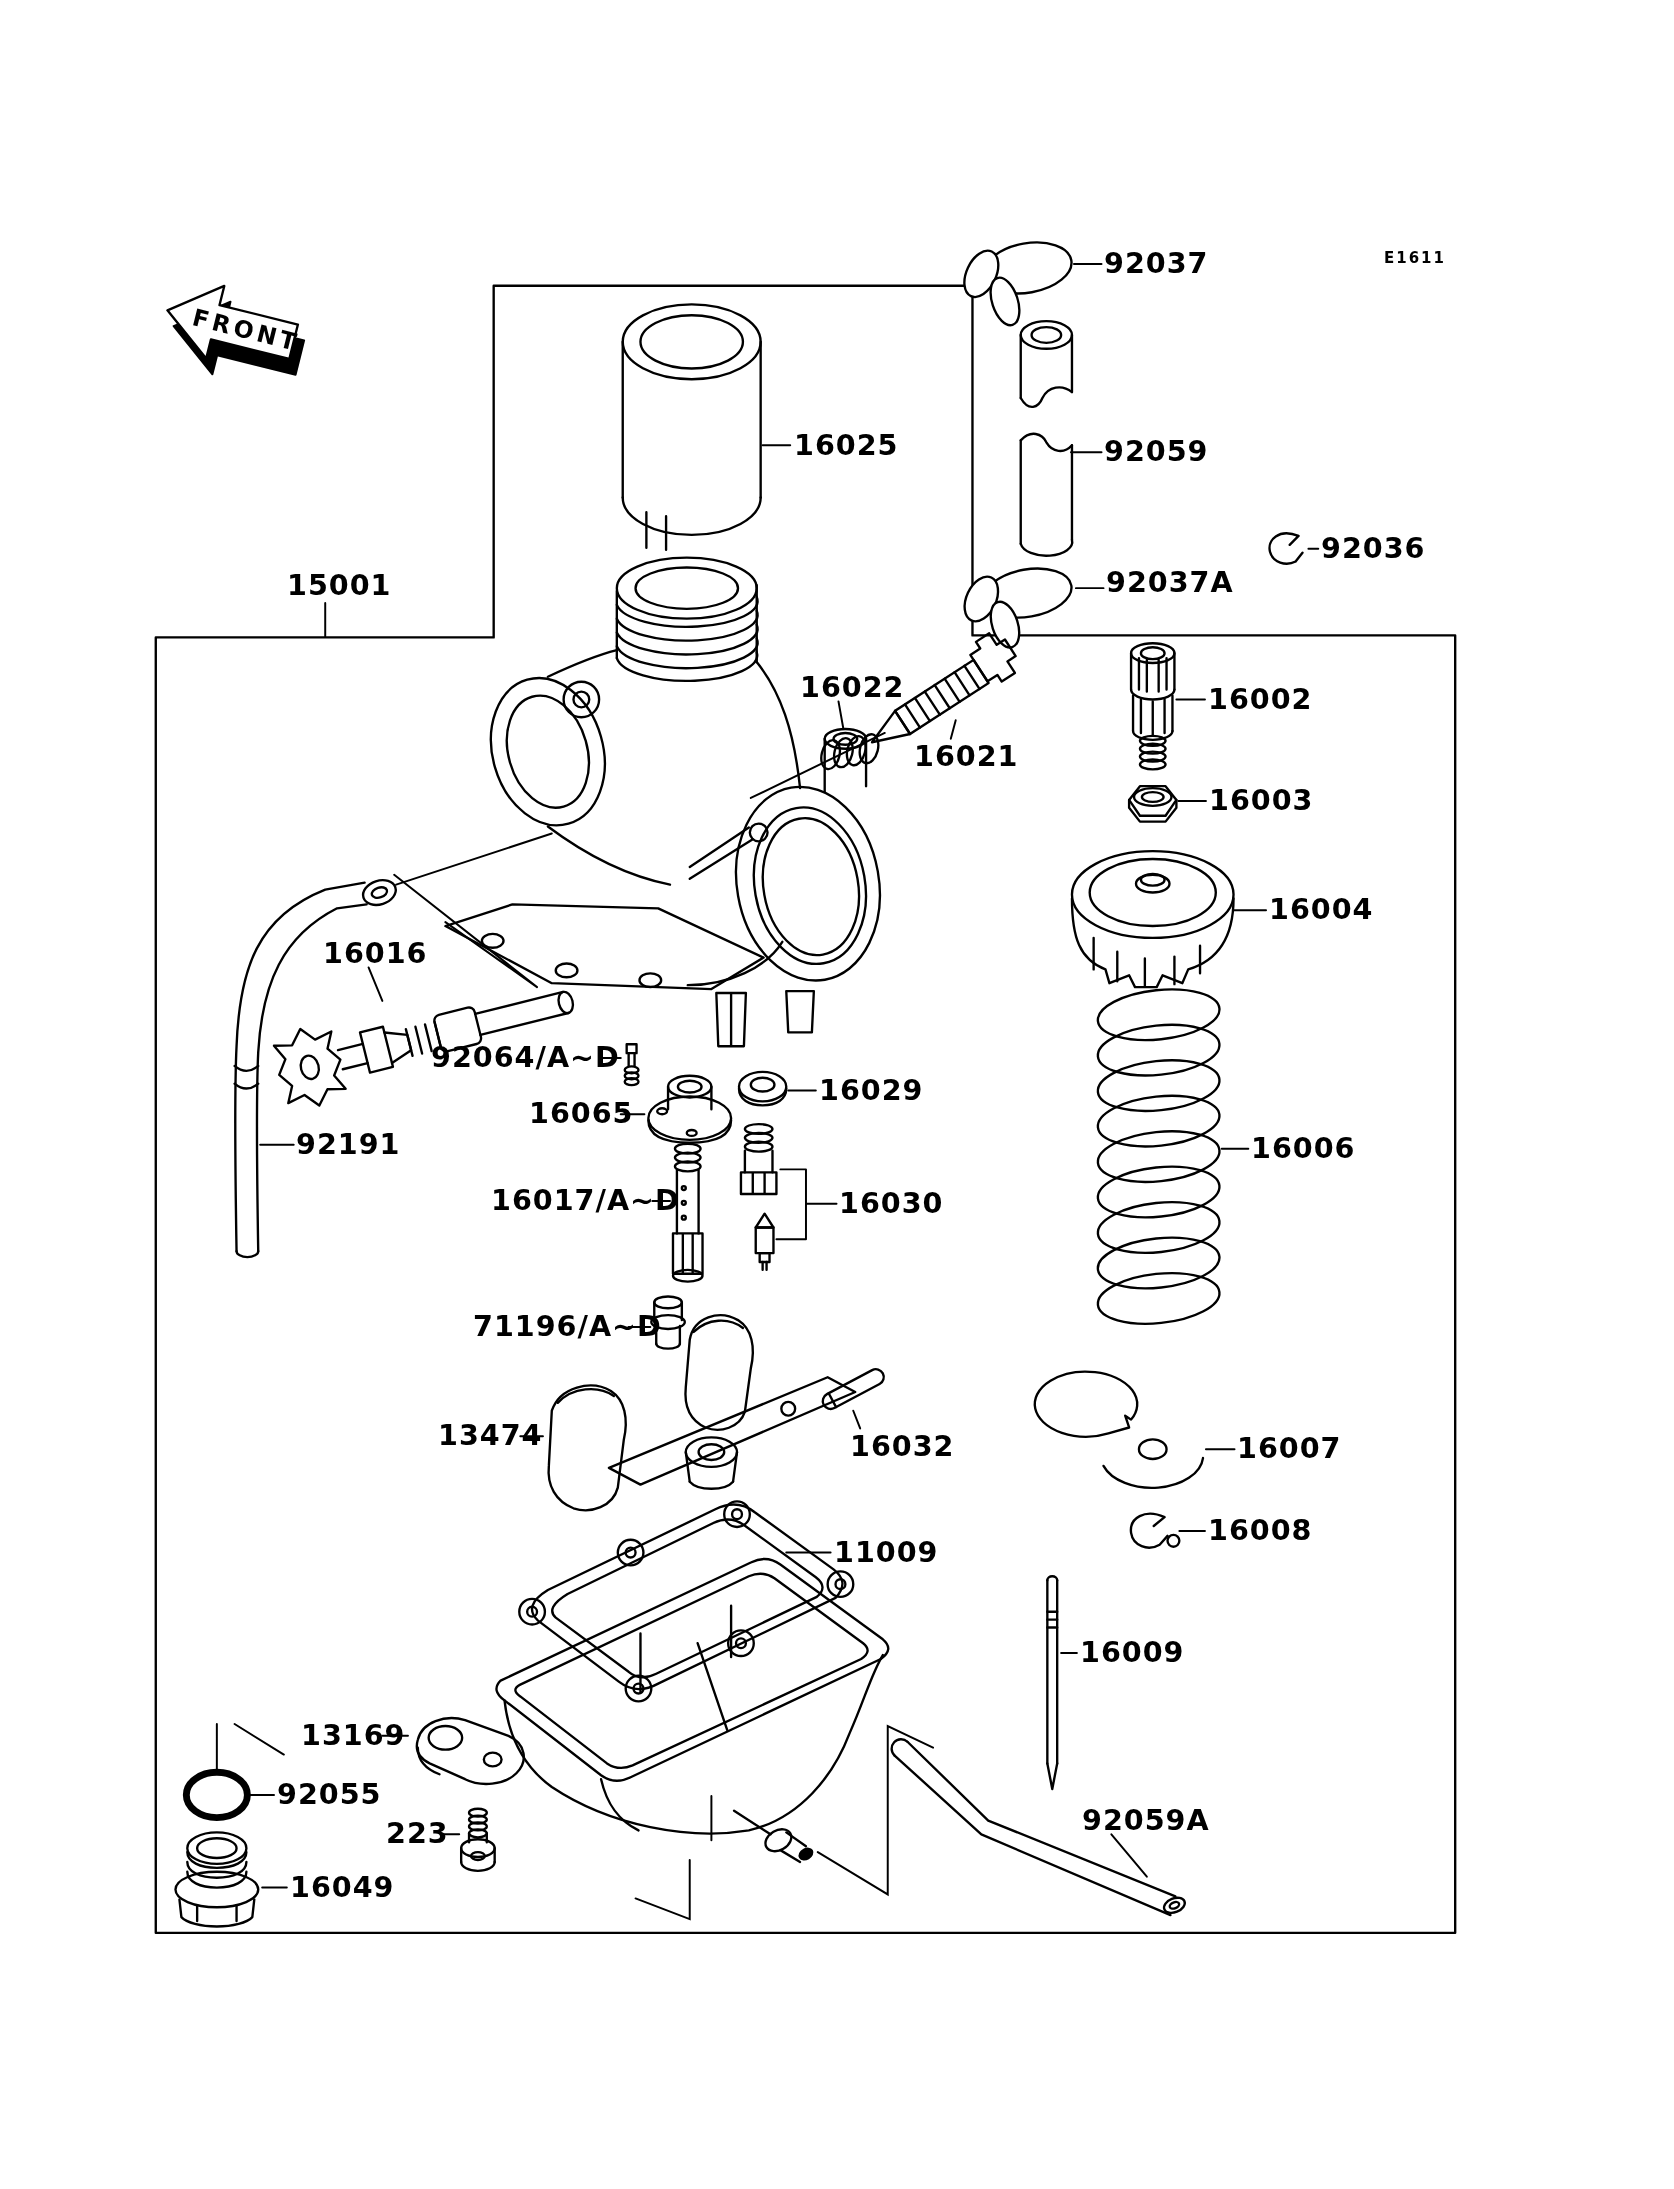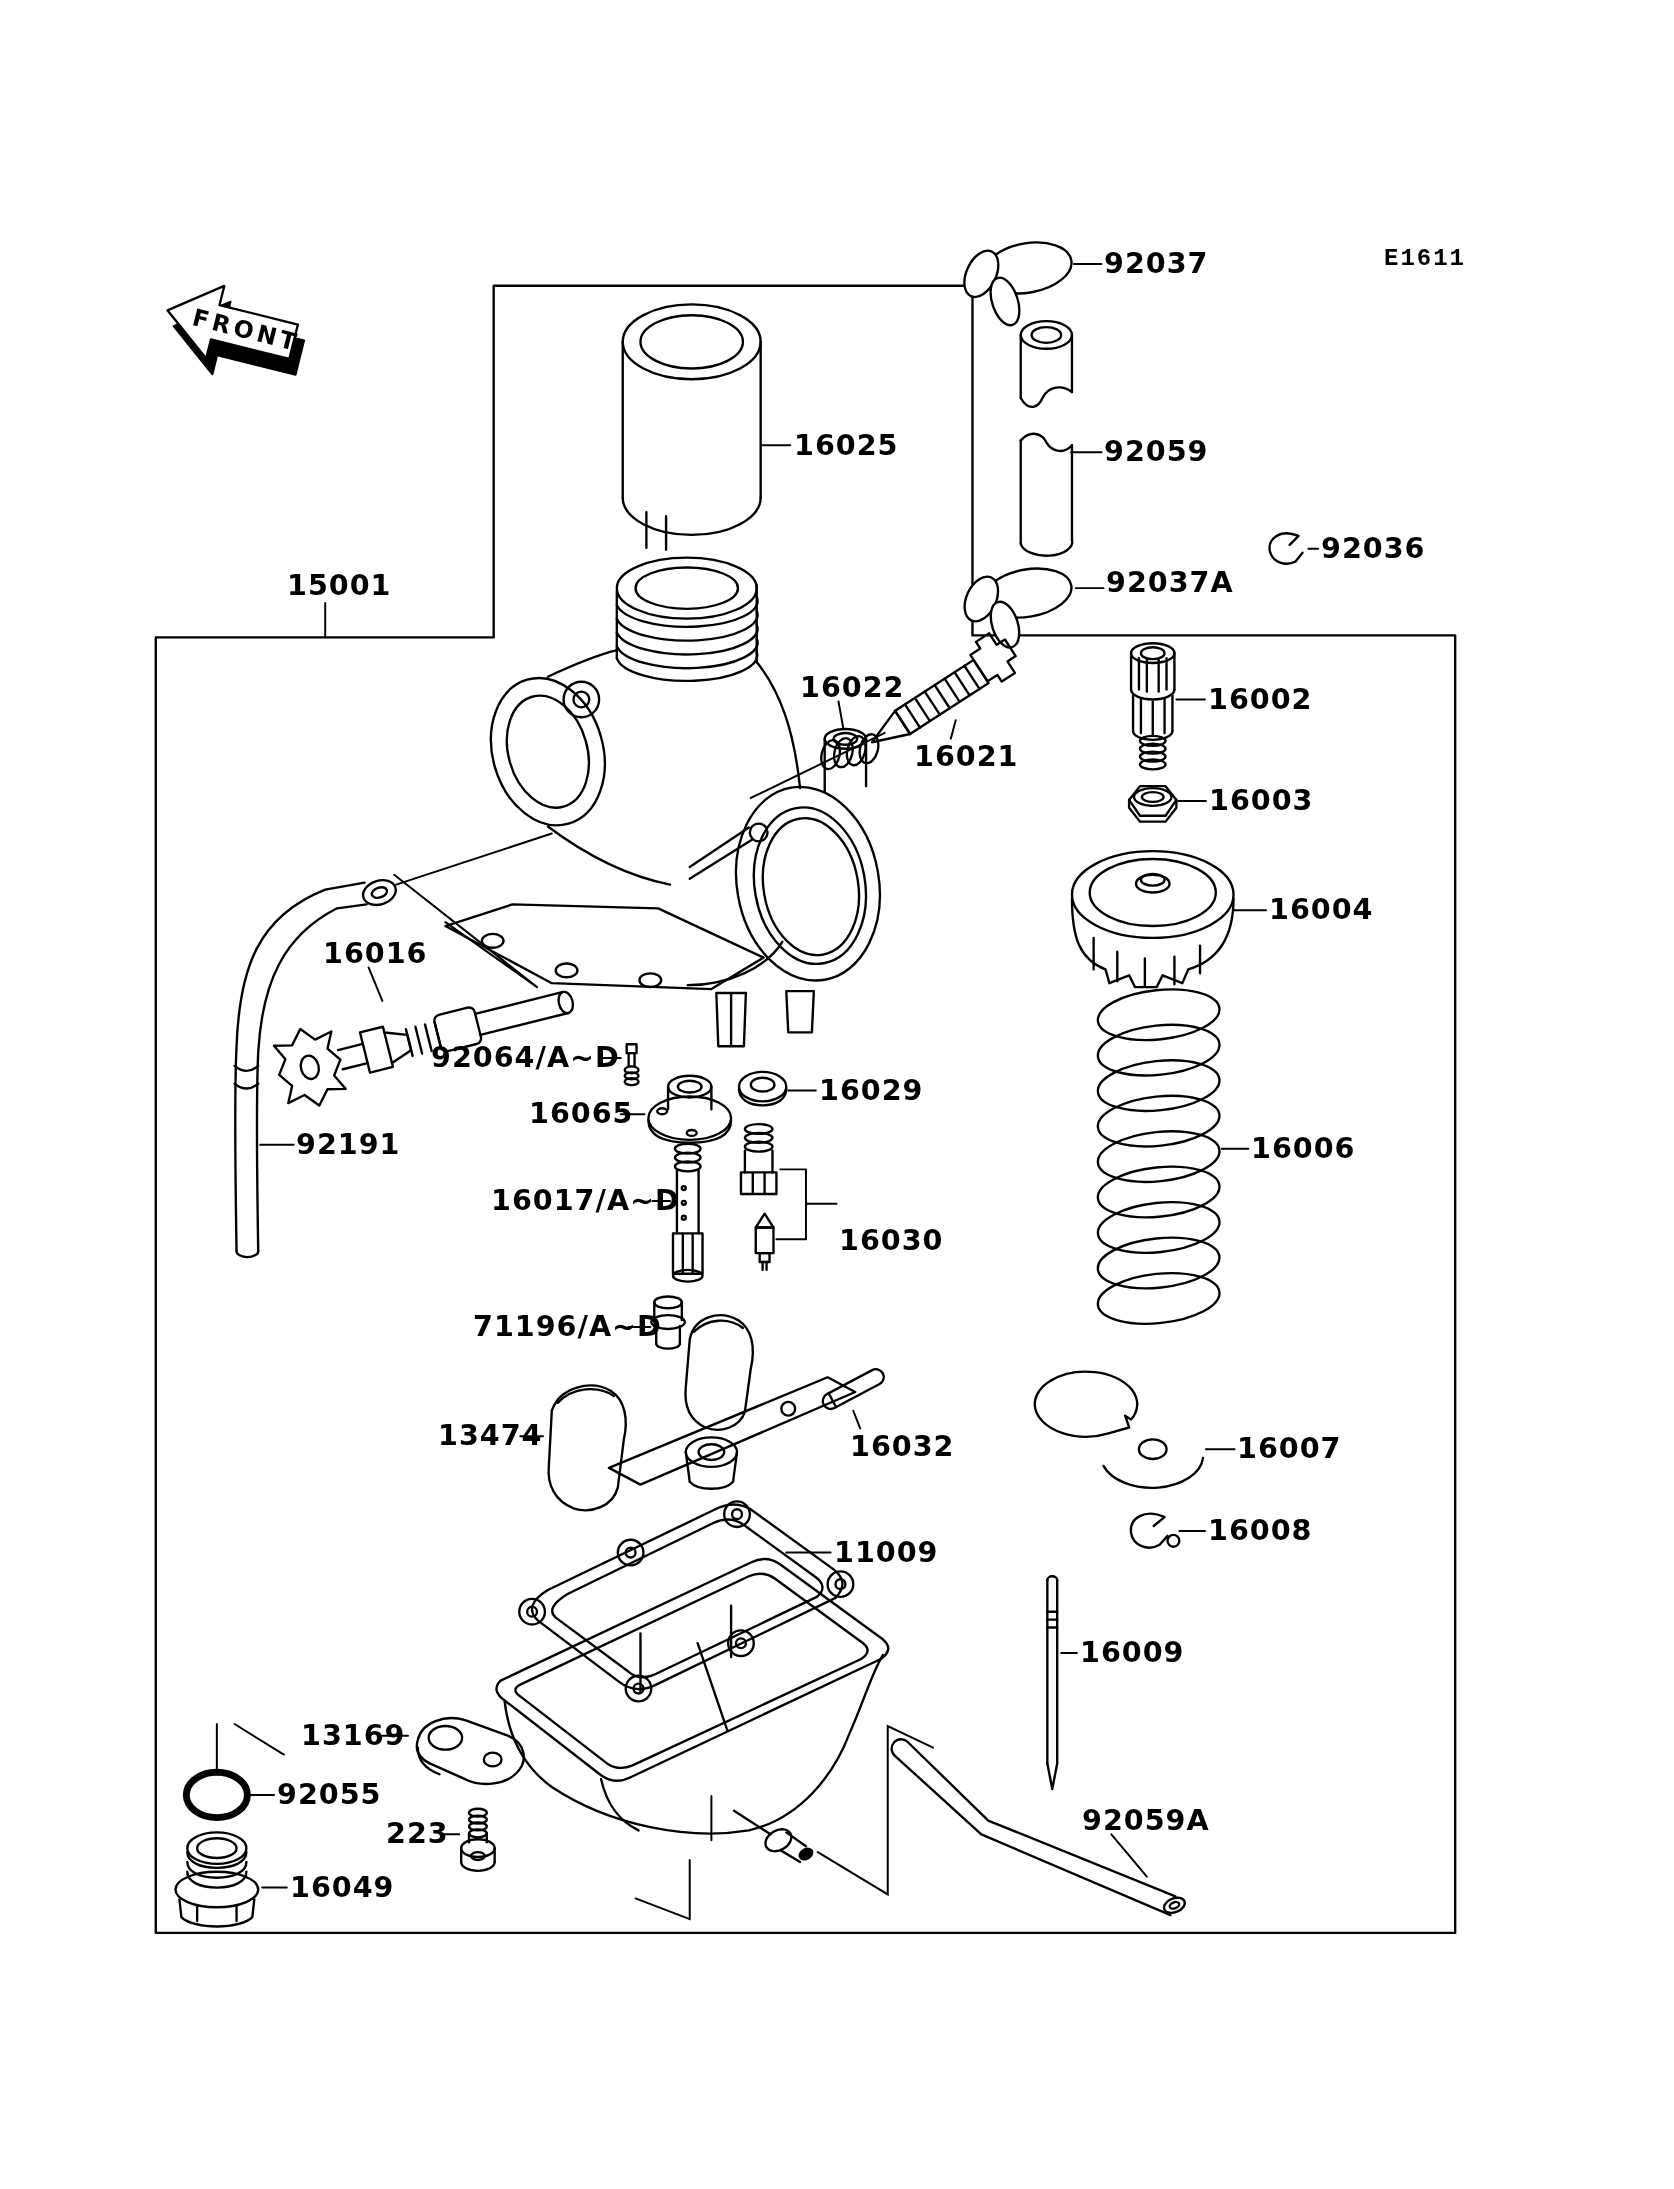--- a/index.html
+++ b/index.html
@@ -14,21 +14,21 @@
   .lbl{
     position:absolute;
     font-weight:bold;
     font-size:28.6px;
     line-height:33px;
     color:#000000;
     letter-spacing:1px;
     white-space:nowrap;
     font-family:"DejaVu Sans", sans-serif;
   }
-  .code{font-size:24px;letter-spacing:2px;font-family:Liberation Mono, monospace;}
+  .code{font-size:15px;letter-spacing:2px;}
   .front{
     position:absolute;
     left:193px;top:303px;
     font-size:23.6px;
     font-weight:bold;
     letter-spacing:3.9px;
     color:#000;
     transform:rotate(14deg);
     transform-origin:left center;
     white-space:nowrap;
@@ -413,21 +413,21 @@
   <div class="lbl" style="left:1208px;top:1514px;">16008</div>
   <div class="lbl" style="left:1080px;top:1636px;">16009</div>
   <div class="lbl" style="left:800px;top:671px;">16022</div>
   <div class="lbl" style="left:914px;top:740px;">16021</div>
   <div class="lbl" style="left:323px;top:937px;text-align:right;">16016</div>
   <div class="lbl" style="left:431px;top:1041px;">92064/A~D</div>
   <div class="lbl" style="left:529px;top:1097px;">16065</div>
   <div class="lbl" style="left:819px;top:1074px;">16029</div>
   <div class="lbl" style="left:296px;top:1128px;">92191</div>
   <div class="lbl" style="left:491px;top:1184px;">16017/A~D</div>
-  <div class="lbl" style="left:839px;top:1187px;margin-top:37px;">16030</div>
+  <div class="lbl" style="left:839px;top:1187px;">16030</div>
   <div class="lbl" style="left:473px;top:1310px;">71196/A~D</div>
   <div class="lbl" style="left:438px;top:1419px;">13474</div>
   <div class="lbl" style="left:850px;top:1430px;">16032</div>
   <div class="lbl" style="left:834px;top:1536px;">11009</div>
   <div class="lbl" style="left:301px;top:1719px;">13169</div>
   <div class="lbl" style="left:277px;top:1778px;">92055</div>
   <div class="lbl" style="left:386px;top:1817px;">223</div>
   <div class="lbl" style="left:290px;top:1871px;">16049</div>
   <div class="lbl" style="left:1082px;top:1804px;">92059A</div>
 

